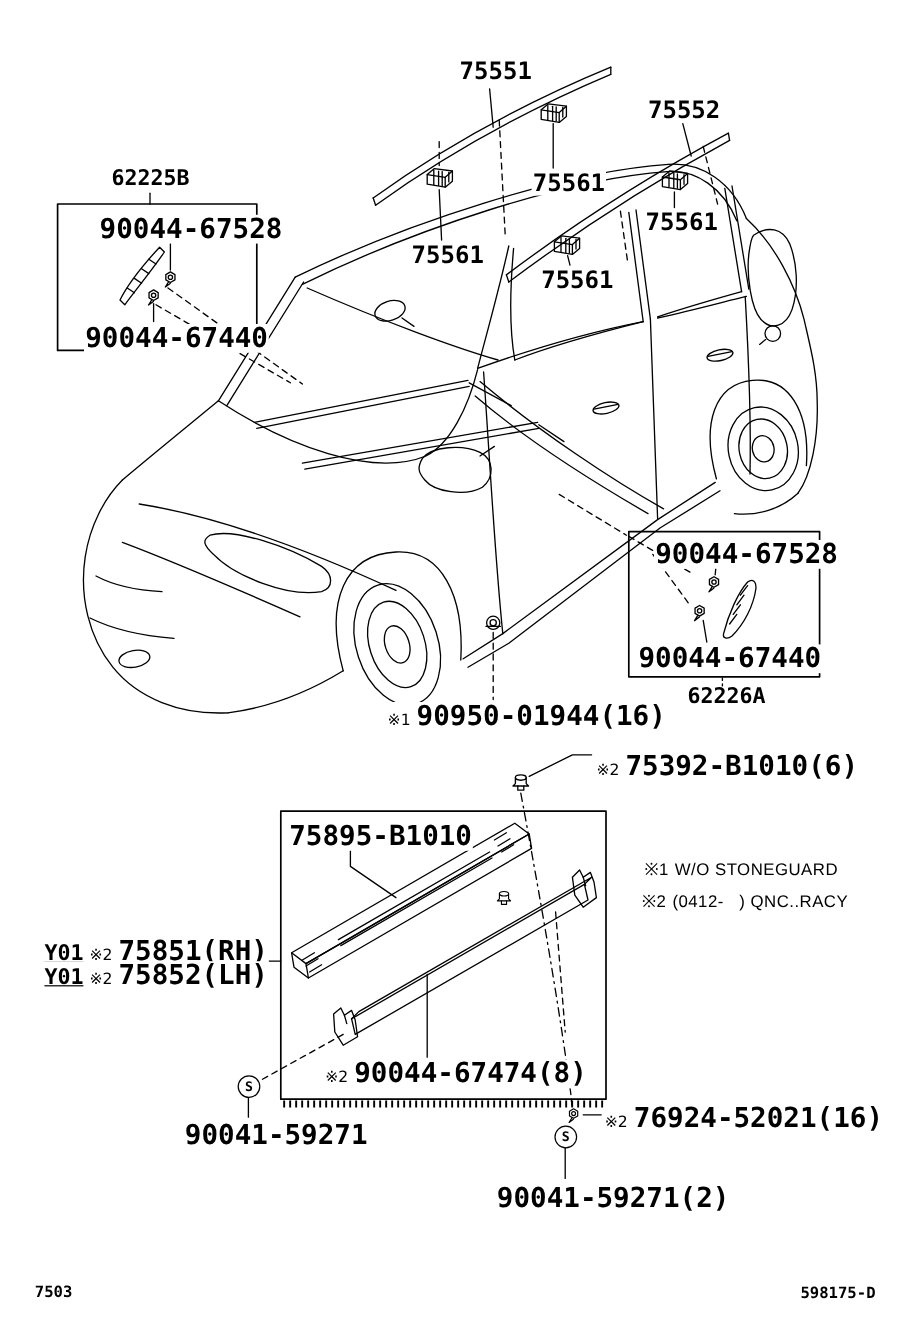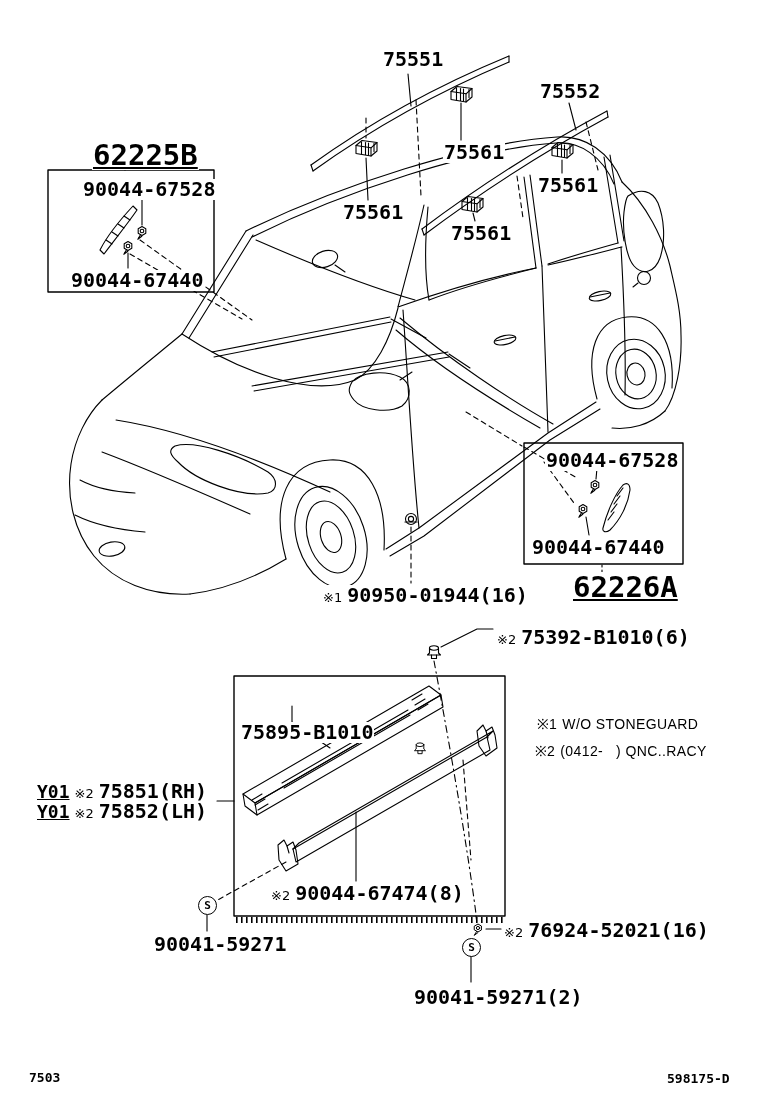--- a/index.html
+++ b/index.html
@@ -13,23 +13,23 @@
   svg .box{stroke-width:1.4;}
   svg .dash{stroke-dasharray:5 4;}
   svg .dashdot{stroke-dasharray:7 4 1.5 4;}
   svg .tick{stroke-dasharray:2 3;}
   svg .hatchband{stroke-width:6;stroke-dasharray:1.6 3.4;stroke-linecap:butt;}
   .lbl{
     position:absolute;white-space:nowrap;background:#fff;
     display:flex;align-items:baseline;gap:5px;line-height:1.05;
     padding:0 1px;
   }
-  .num{font-weight:bold;font-size:20px;font-family:"DejaVu Sans Mono",monospace;}
+  .num{font-weight:bold;font-size:23px;font-family:"DejaVu Sans Mono",monospace;}
   .big{font-size:20px;}
-  .big6{font-size:29px;text-decoration:underline;}
+  .big6{font-size:18px;}
   .lead{font-weight:bold;font-size:18px;text-decoration:underline;}
   .pre{font-size:13px;font-family:"DejaVu Sans",sans-serif;}
   .note{font-size:14px;font-family:"Liberation Sans",sans-serif;letter-spacing:.4px;white-space:pre;}
   .foot{font-size:13px;font-weight:bold;font-family:"DejaVu Sans Mono",monospace;}
   .s-mark{
     position:absolute;width:17px;height:17px;border:1.6px solid #000;border-radius:50%;
     background:#fff;display:flex;align-items:center;justify-content:center;
     font:bold 11px "DejaVu Sans Mono",monospace;
   }
 </style>
@@ -307,21 +307,21 @@
   <div class="lbl" style="left:322px;top:585px">
       <span class="pre">※1</span>
       <span class="num">90950-01944(16)</span>
     </div>
 
   <div class="lbl" style="left:496px;top:627px">
       <span class="pre">※2</span>
       <span class="num">75392-B1010(6)</span>
     </div>
 
-  <div class="lbl" style="left:240px;top:722px">
+  <div class="lbl" style="left:240px;top:685px">
       <span class="num">75895-B1010</span>
     </div>
 
   <div class="lbl" style="left:536px;top:717px">
       <span class="note">※1</span>
       <span class="note">W/O STONEGUARD</span>
     </div>
   <div class="lbl" style="left:534px;top:744px">
       <span class="note">※2</span>
       <span class="note">(0412-   ) QNC..RACY</span>

